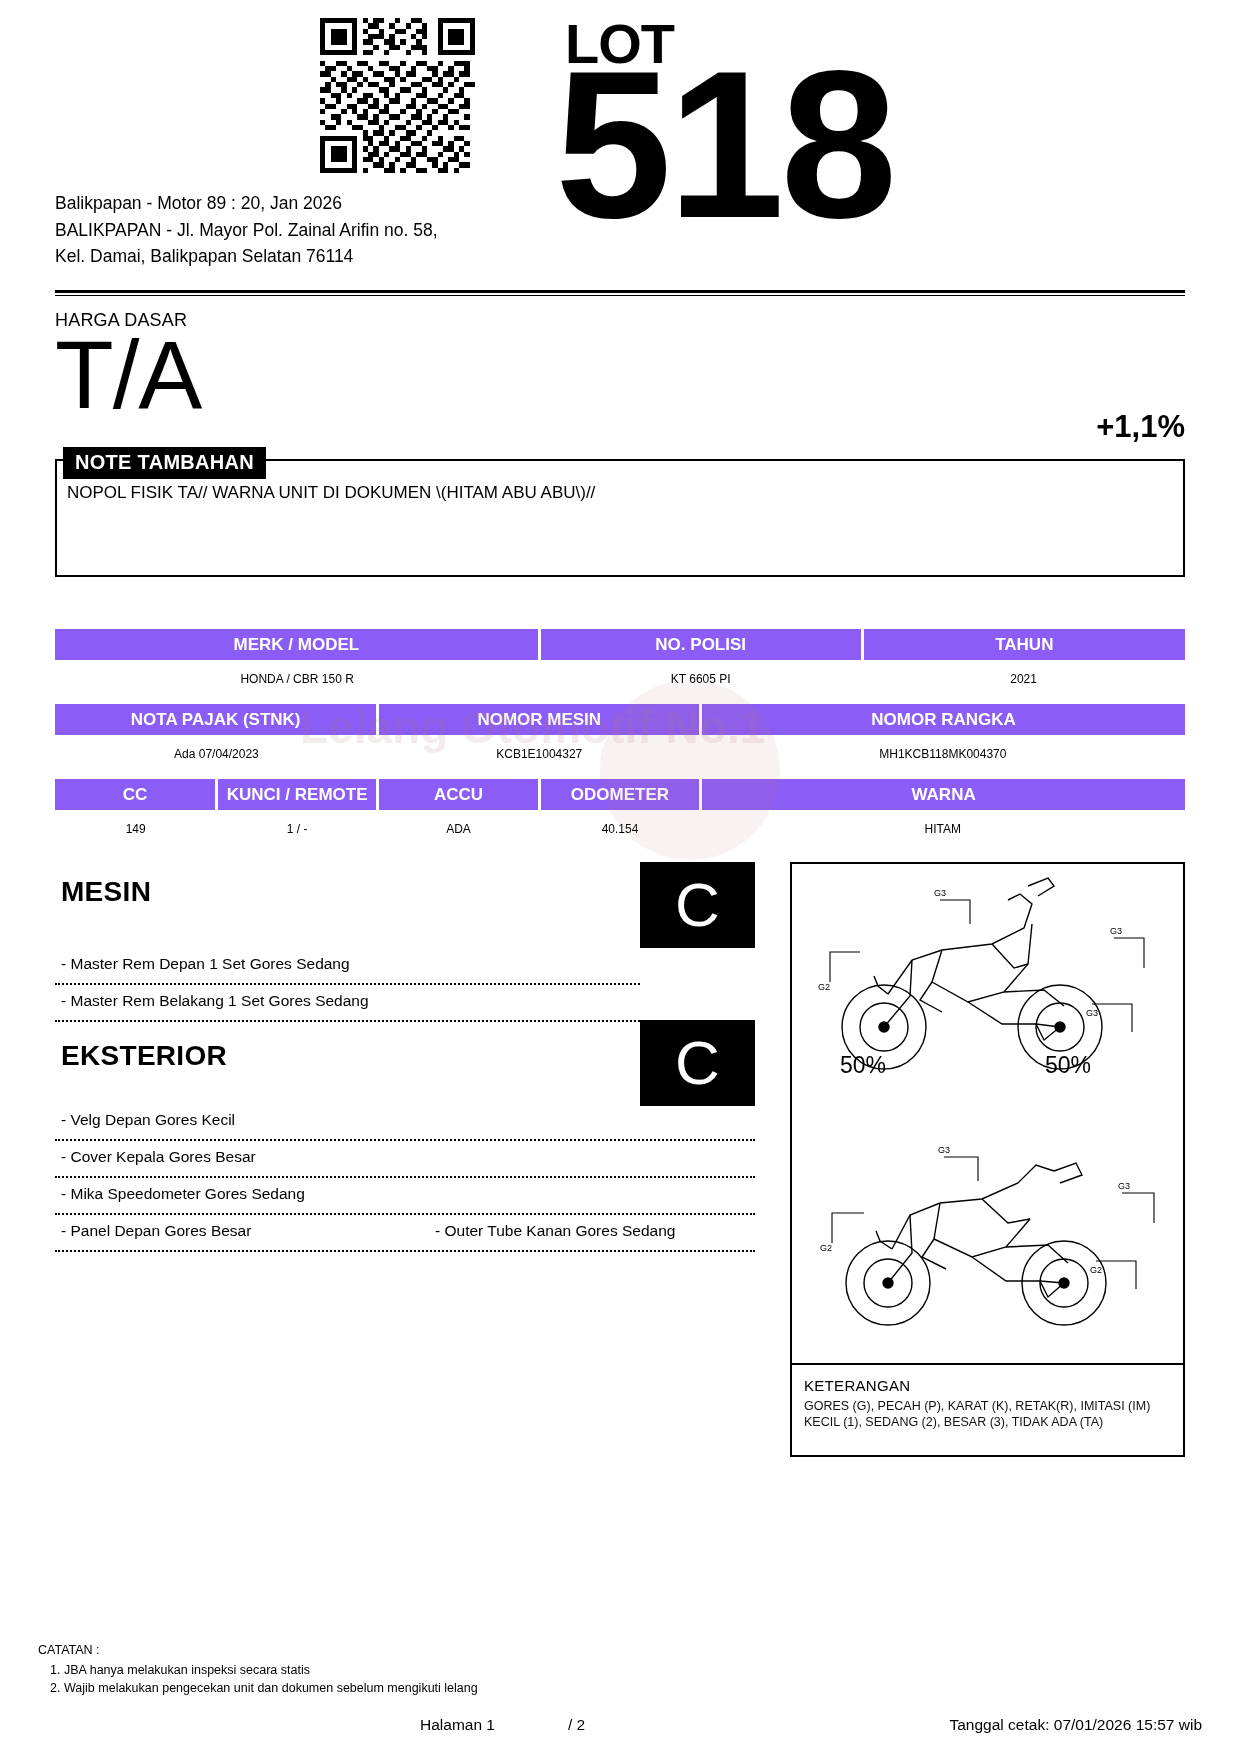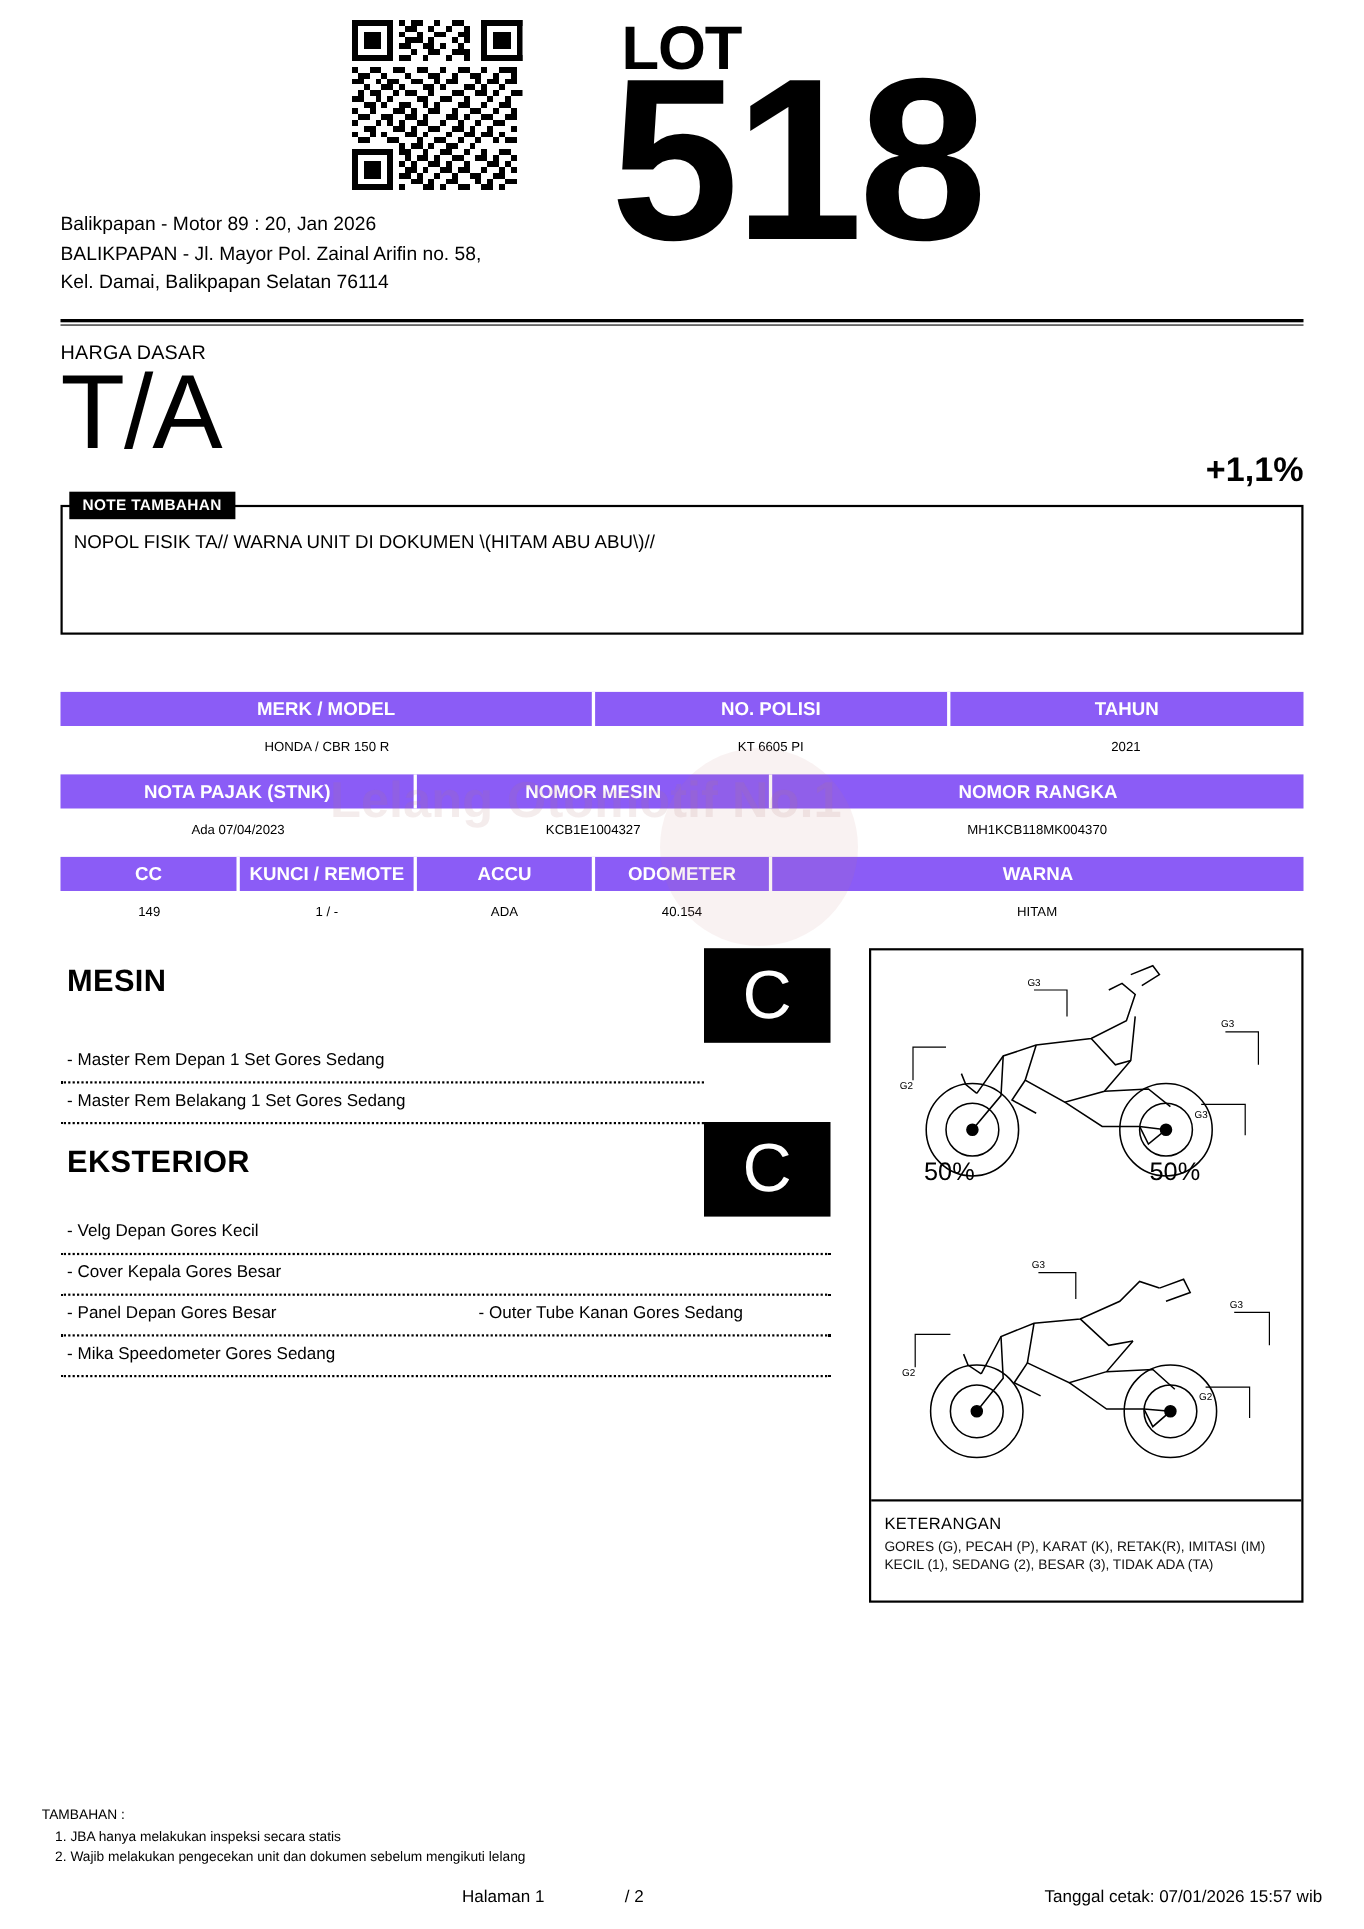--- a/index.html
+++ b/index.html
@@ -108,21 +108,21 @@
   .note-wrap {
     position: relative;
     margin-top: 8px;
   }
   .note-title {
     position: absolute;
     left: 8px;
     top: -12px;
     background: #000;
     color: #fff;
-    font-size: 14px;
+    font-size: 20px;
     font-weight: bold;
     padding: 4px 12px 5px 12px;
     letter-spacing: .3px;
     z-index: 2;
   }
   .note-box {
     border: 2px solid #000;
     height: 118px;
     padding: 22px 10px 0 10px;
     box-sizing: border-box;
@@ -599,26 +599,26 @@
       </div>
       <div class="item-line">
         <span class="i-left">- Velg Depan Gores Kecil</span>
         <span class="rule"></span>
       </div>
       <div class="item-line">
         <span class="i-left">- Cover Kepala Gores Besar</span>
         <span class="rule"></span>
       </div>
       <div class="item-line">
+        <span class="i-left">- Mika Speedometer Gores Sedang</span>
+        <span class="rule"></span>
+      </div>
+      <div class="item-line">
         <span class="i-left">- Panel Depan Gores Besar</span>
         <span class="i-right">- Outer Tube Kanan Gores Sedang</span>
-        <span class="rule"></span>
-      </div>
-      <div class="item-line">
-        <span class="i-left">- Mika Speedometer Gores Sedang</span>
         <span class="rule"></span>
       </div>
     </div>
 
     <div class="diagram">
 
       <div class="bike-wrap">
         <svg width="391" height="235" viewBox="0 0 391 235">
           <g fill="none" stroke="#000" stroke-width="1.4">
             <circle cx="92" cy="163" r="42"></circle>
@@ -693,21 +693,21 @@
       <div class="ket">
         <div class="ket-title">KETERANGAN</div>
         <div class="ket-line">GORES (G), PECAH (P), KARAT (K), RETAK(R), IMITASI (IM)</div>
         <div class="ket-line" style="margin-top:2px;">KECIL (1), SEDANG (2), BESAR (3), TIDAK ADA (TA)</div>
       </div>
     </div>
   </div>
 
   <div class="footer">
     <div class="catatan">
-      <div class="c-title">TAMBAHAN :</div>
+      <div class="c-title">CATATAN :</div>
       <ol>
         <li>JBA hanya melakukan inspeksi secara statis</li>
         <li>Wajib melakukan pengecekan unit dan dokumen sebelum mengikuti lelang</li>
       </ol>
     </div>
     <div class="foot-row">
       <span class="halaman">Halaman 1</span>
       <span class="halaman-sep">/ 2</span>
       <span class="tanggal">Tanggal cetak: 07/01/2026 15:57 wib</span>
     </div>

